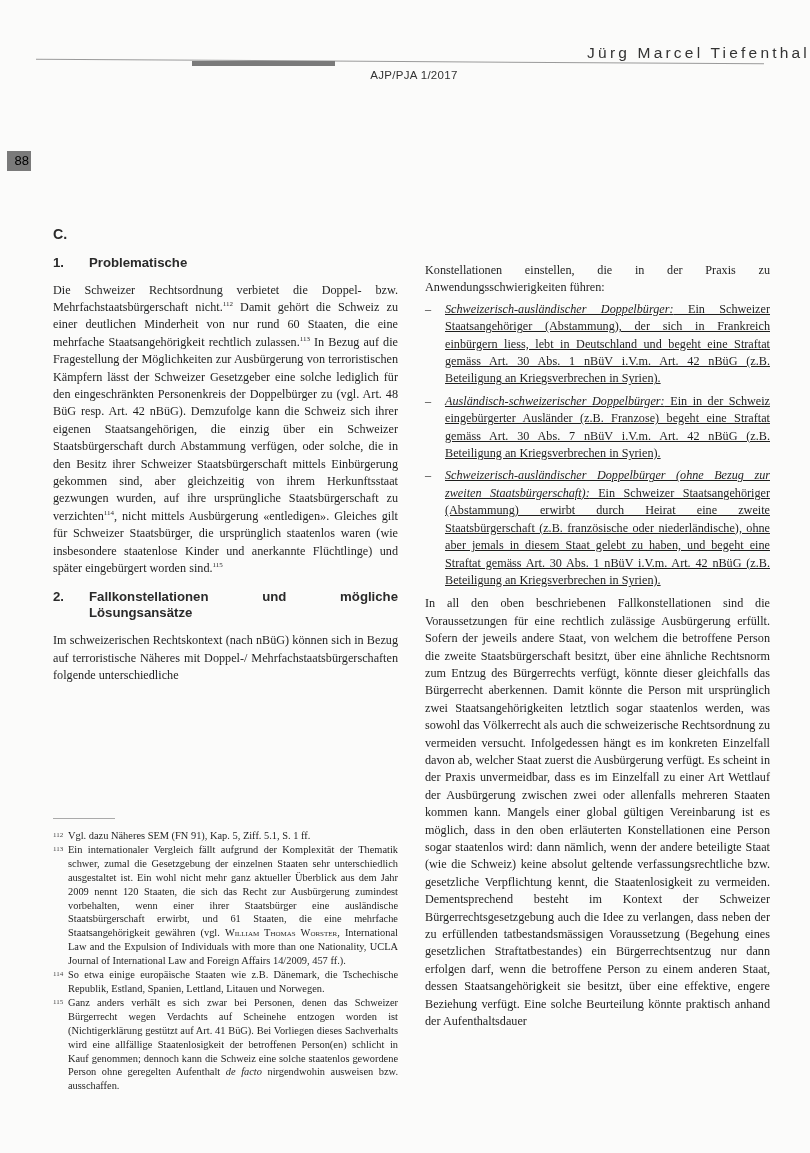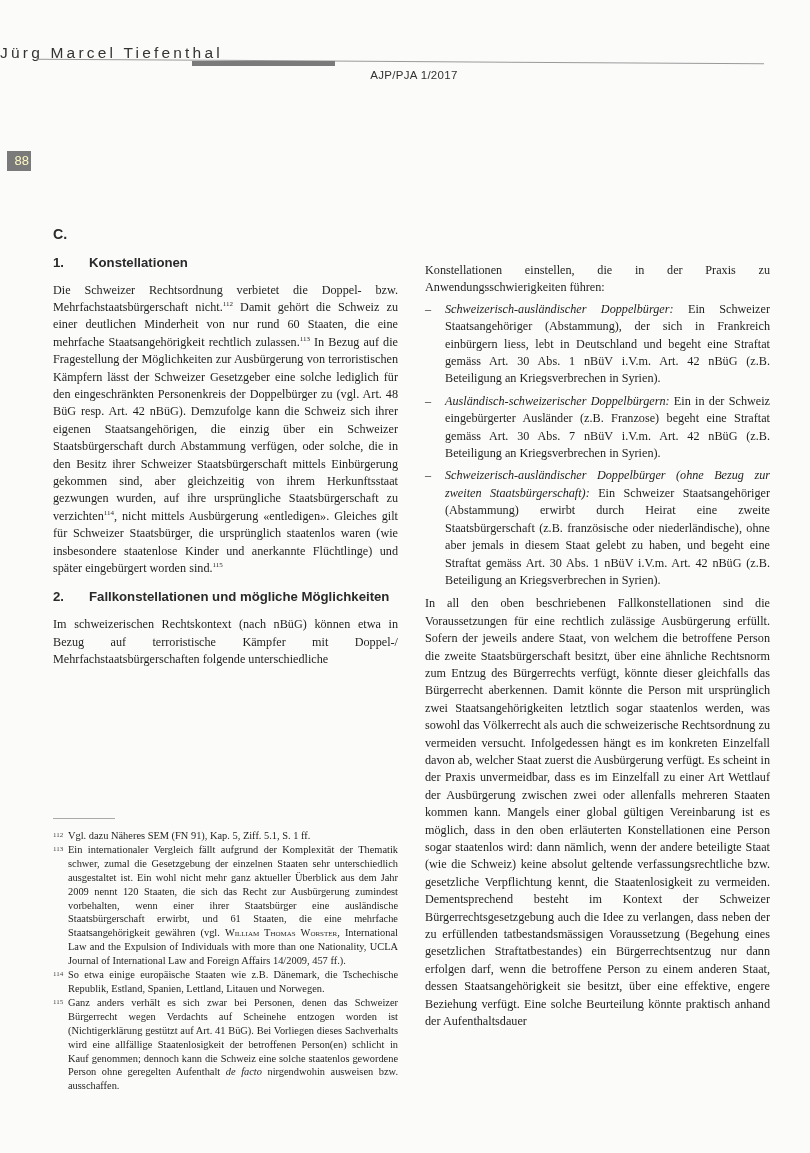--- a/index.html
+++ b/index.html
@@ -2,37 +2,37 @@
 <html><head>
 <meta charset="utf-8">
 <style>
   html, body { margin: 0; padding: 0; }
   body {
     width: 810px; height: 1153px; background: #fbfbfa; position: relative; overflow: hidden;
     font-family: "Liberation Serif", serif; color: #1e1e1e;
   }
   .header { position: absolute; left: 0; top: 0; width: 810px; }
   .author {
-    position: absolute; top: 44px; left: 0; width: 810px; text-align: left;
+    position: absolute; top: 44px; left: 0; width: 810px; text-align: right;
     font-family: "Liberation Sans", sans-serif; font-size: 15.5px; letter-spacing: 3.2px; color: #333;
   }
   .rule-line {
     position: absolute; top: 61px; left: 36px; width: 728px; height: 1px; background: #9a9a9a;
     transform: rotate(0.35deg);
   }
   .rule-bar {
     position: absolute; top: 61px; left: 192px; width: 143px; height: 5px; background: #7a7a7a;
   }
   .journal {
     position: absolute; top: 69px; left: 0; width: 810px; text-align: center;
     font-family: "Liberation Sans", sans-serif; font-size: 11.5px; color: #333; letter-spacing: 0.3px; margin-left: 9px;
   }
   .pagenum {
     position: absolute; top: 151px; left: 7px; width: 22px; height: 20px; background: #7a7a7a;
-    color: #fef9c3; font-family: "Liberation Sans", sans-serif; font-size: 13px; line-height: 20px;
+    color: #000000; font-family: "Liberation Sans", sans-serif; font-size: 13px; line-height: 20px;
     text-align: right; padding-right: 2px;
   }
   .col { position: absolute; top: 226px; width: 345px; font-size: 12.2px; line-height: 17.4px; text-align: justify; }
   .col.left { left: 53px; }
   .col.right { left: 425px; top: 230px; margin-top: 32px; }
   h2.sec {
     font-family: "Liberation Sans", sans-serif; font-weight: bold; font-size: 14.2px; line-height: 16.5px;
     margin: 0 0 12px 0; color: #2a2a2a; display: flex;
   }
   h3.sub {
@@ -45,50 +45,50 @@
   .gap { height: 12px; }
   .fn-rule { width: 62px; height: 1px; background: #aaa; margin: 0 0 10px 0; }
   .footnotes { position: absolute; left: 53px; top: 818px; width: 345px; font-size: 10.4px; line-height: 13.9px; text-align: justify; }
   .fn { display: flex; margin-bottom: 0; }
   .fn-num { width: 15px; flex: none; font-size: 7px; line-height: 12px; color: #444; }
   .fn-text { flex: 1; font-family: Liberation Serif, serif; }
   .sc { font-variant: small-caps; margin-top: 20px; }
   ul.cases { list-style: none; margin: 4px 0 6px 0; padding: 0; }
   ul.cases li { display: flex; margin-bottom: 5px; }
   .dash { width: 20px; flex: none; }
-  .case-body { flex: 1; }
+  .case-body { flex: 1; text-decoration: underline; }
   em { font-style: italic; }
 </style>
 </head>
 <body>
 
 <div class="header">
   <div class="author">Jürg Marcel Tiefenthal</div>
   <div class="rule-line"></div>
   <div class="rule-bar" style="left:192px;"></div>
   <div class="journal">AJP/PJA 1/2017</div>
 </div>
 
 <div class="pagenum">88</div>
 
 <div class="col left">
   <h2 class="sec">
     <span class="num">C.</span>
   </h2>
   <h3 class="sub">
     <span class="num">1.</span>
-    <span>Konstellationen</span>
+    <span>Problematische</span>
   </h3>
   <p><span>Die Schweizer Rechtsordnung verbietet die Doppel- bzw. Mehrfachstaatsbürgerschaft nicht.</span><sup>112</sup><span> Damit gehört die Schweiz zu einer deutlichen Minderheit von nur rund 60 Staaten, die eine mehrfache Staatsangehörigkeit rechtlich zulassen.</span><sup>113</sup><span> In Bezug auf die Fragestellung der Möglichkeiten zur Ausbürgerung von terroristischen Kämpfern lässt der Schweizer Gesetzgeber eine solche lediglich für den eingeschränkten Personenkreis der Doppelbürger zu (vgl. Art. 48 BüG resp. Art. 42 nBüG). Demzufolge kann die Schweiz sich ihrer eigenen Staatsangehörigen, die einzig über ein Schweizer Staatsbürgerschaft durch Abstammung verfügen, oder solche, die in den Besitz ihrer Schweizer Staatsbürgerschaft mittels Einbürgerung gekommen sind, aber gleichzeitig von ihrem Herkunftsstaat gezwungen wurden, auf ihre ursprüngliche Staatsbürgerschaft zu verzichten</span><sup>114</sup><span>, nicht mittels Ausbürgerung «entledigen». Gleiches gilt für Schweizer Staatsbürger, die ursprünglich staatenlos waren (wie insbesondere staatenlose Kinder und anerkannte Flüchtlinge) und später eingebürgert worden sind.</span><sup>115</sup></p>
   <div class="gap"></div>
   <h3 class="sub">
     <span class="num">2.</span>
-    <span>Fallkonstellationen und mögliche Möglichkeiten</span>
+    <span>Fallkonstellationen und mögliche Lösungsansätze</span>
   </h3>
-  <p>Im schweizerischen Rechtskontext (nach nBüG) können etwa in Bezug auf terroristische Kämpfer mit Doppel-/ Mehrfachstaatsbürgerschaften folgende unterschiedliche</p>
+  <p>Im schweizerischen Rechtskontext (nach nBüG) können sich in Bezug auf terroristische Näheres mit Doppel-/ Mehrfachstaatsbürgerschaften folgende unterschiedliche</p>
 </div>
 
 <div class="footnotes">
   <div class="fn-rule"></div>
   <div class="fn">
     <span class="fn-num">112</span>
     <span class="fn-text">Vgl. dazu Näheres SEM (FN 91), Kap. 5, Ziff. 5.1, S. 1 ff.</span>
   </div>
   <div class="fn">
     <span class="fn-num">113</span>
@@ -106,21 +106,21 @@
 
 <div class="col right">
   <p>Konstellationen einstellen, die in der Praxis zu Anwendungsschwierigkeiten führen:</p>
   <ul class="cases">
     <li>
       <span class="dash">–</span>
       <span class="case-body"><em>Schweizerisch-ausländischer Doppelbürger:</em><span> Ein Schweizer Staatsangehöriger (Abstammung), der sich in Frankreich einbürgern liess, lebt in Deutschland und begeht eine Straftat gemäss Art. 30 Abs. 1 nBüV i.V.m. Art. 42 nBüG (z.B. Beteiligung an Kriegsverbrechen in Syrien).</span></span>
     </li>
     <li>
       <span class="dash">–</span>
-      <span class="case-body"><em>Ausländisch-schweizerischer Doppelbürgern:</em><span> Ein in der Schweiz eingebürgerter Ausländer (z.B. Franzose) begeht eine Straftat gemäss Art. 30 Abs. 7 nBüV i.V.m. Art. 42 nBüG (z.B. Beteiligung an Kriegsverbrechen in Syrien).</span></span>
+      <span class="case-body"><em>Ausländisch-schweizerischer Doppelbürger:</em><span> Ein in der Schweiz eingebürgerter Ausländer (z.B. Franzose) begeht eine Straftat gemäss Art. 30 Abs. 7 nBüV i.V.m. Art. 42 nBüG (z.B. Beteiligung an Kriegsverbrechen in Syrien).</span></span>
     </li>
     <li>
       <span class="dash">–</span>
       <span class="case-body"><em>Schweizerisch-ausländischer Doppelbürger (ohne Bezug zur zweiten Staatsbürgerschaft):</em><span> Ein Schweizer Staatsangehöriger (Abstammung) erwirbt durch Heirat eine zweite Staatsbürgerschaft (z.B. französische oder niederländische), ohne aber jemals in diesem Staat gelebt zu haben, und begeht eine Straftat gemäss Art. 30 Abs. 1 nBüV i.V.m. Art. 42 nBüG (z.B. Beteiligung an Kriegsverbrechen in Syrien).</span></span>
     </li>
   </ul>
   <p>In all den oben beschriebenen Fallkonstellationen sind die Voraussetzungen für eine rechtlich zulässige Ausbürgerung erfüllt. Sofern der jeweils andere Staat, von welchem die betroffene Person die zweite Staatsbürgerschaft besitzt, über eine ähnliche Rechtsnorm zum Entzug des Bürgerrechts verfügt, könnte dieser gleichfalls das Bürgerrecht aberkennen. Damit könnte die Person mit ursprünglich zwei Staatsangehörigkeiten letztlich sogar staatenlos werden, was sowohl das Völkerrecht als auch die schweizerische Rechtsordnung zu vermeiden versucht. Infolgedessen hängt es im konkreten Einzelfall davon ab, welcher Staat zuerst die Ausbürgerung verfügt. Es scheint in der Praxis unvermeidbar, dass es im Einzelfall zu einer Art Wettlauf der Ausbürgerung zwischen zwei oder allenfalls mehreren Staaten kommen kann. Mangels einer global gültigen Vereinbarung ist es möglich, dass in den oben erläuterten Konstellationen eine Person sogar staatenlos wird: dann nämlich, wenn der andere beteiligte Staat (wie die Schweiz) keine absolut geltende verfassungsrechtliche bzw. gesetzliche Verpflichtung kennt, die Staatenlosigkeit zu vermeiden. Dementsprechend besteht im Kontext der Schweizer Bürgerrechtsgesetzgebung auch die Idee zu verlangen, dass neben der zu erfüllenden tatbestandsmässigen Voraussetzung (Begehung eines gesetzlichen Straftatbestandes) ein Bürgerrechtsentzug nur dann erfolgen darf, wenn die betroffene Person zu einem anderen Staat, dessen Staatsangehörigkeit sie besitzt, über eine effektive, engere Beziehung verfügt. Eine solche Beurteilung könnte praktisch anhand der Aufenthaltsdauer</p>
 </div>
 
 </body></html>

